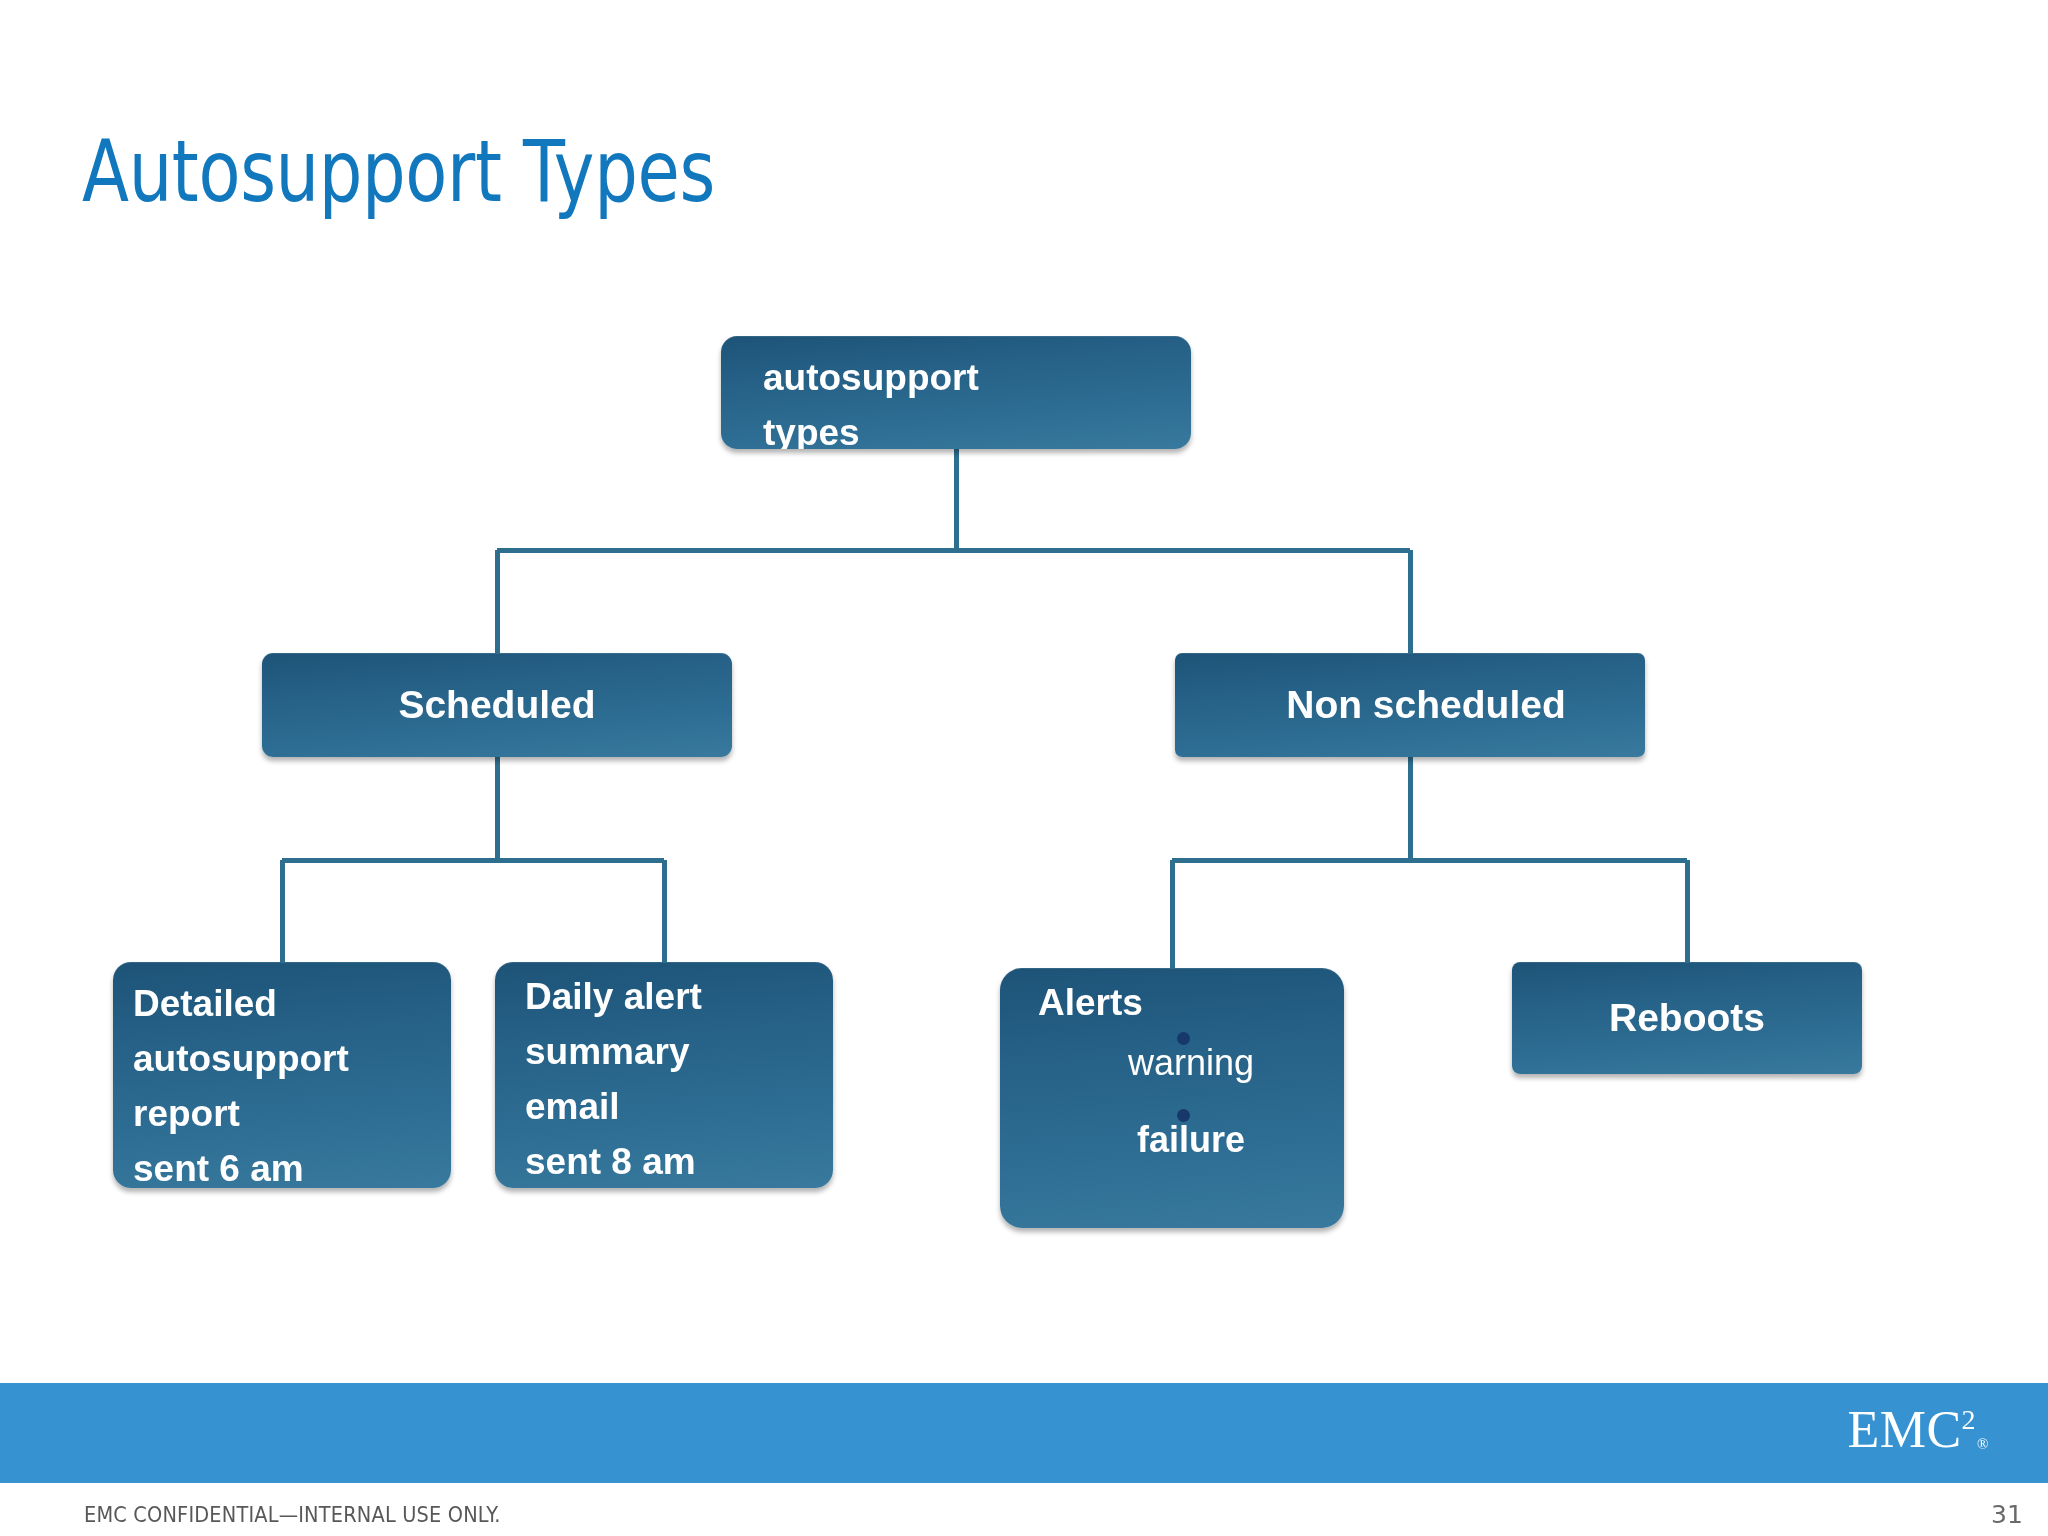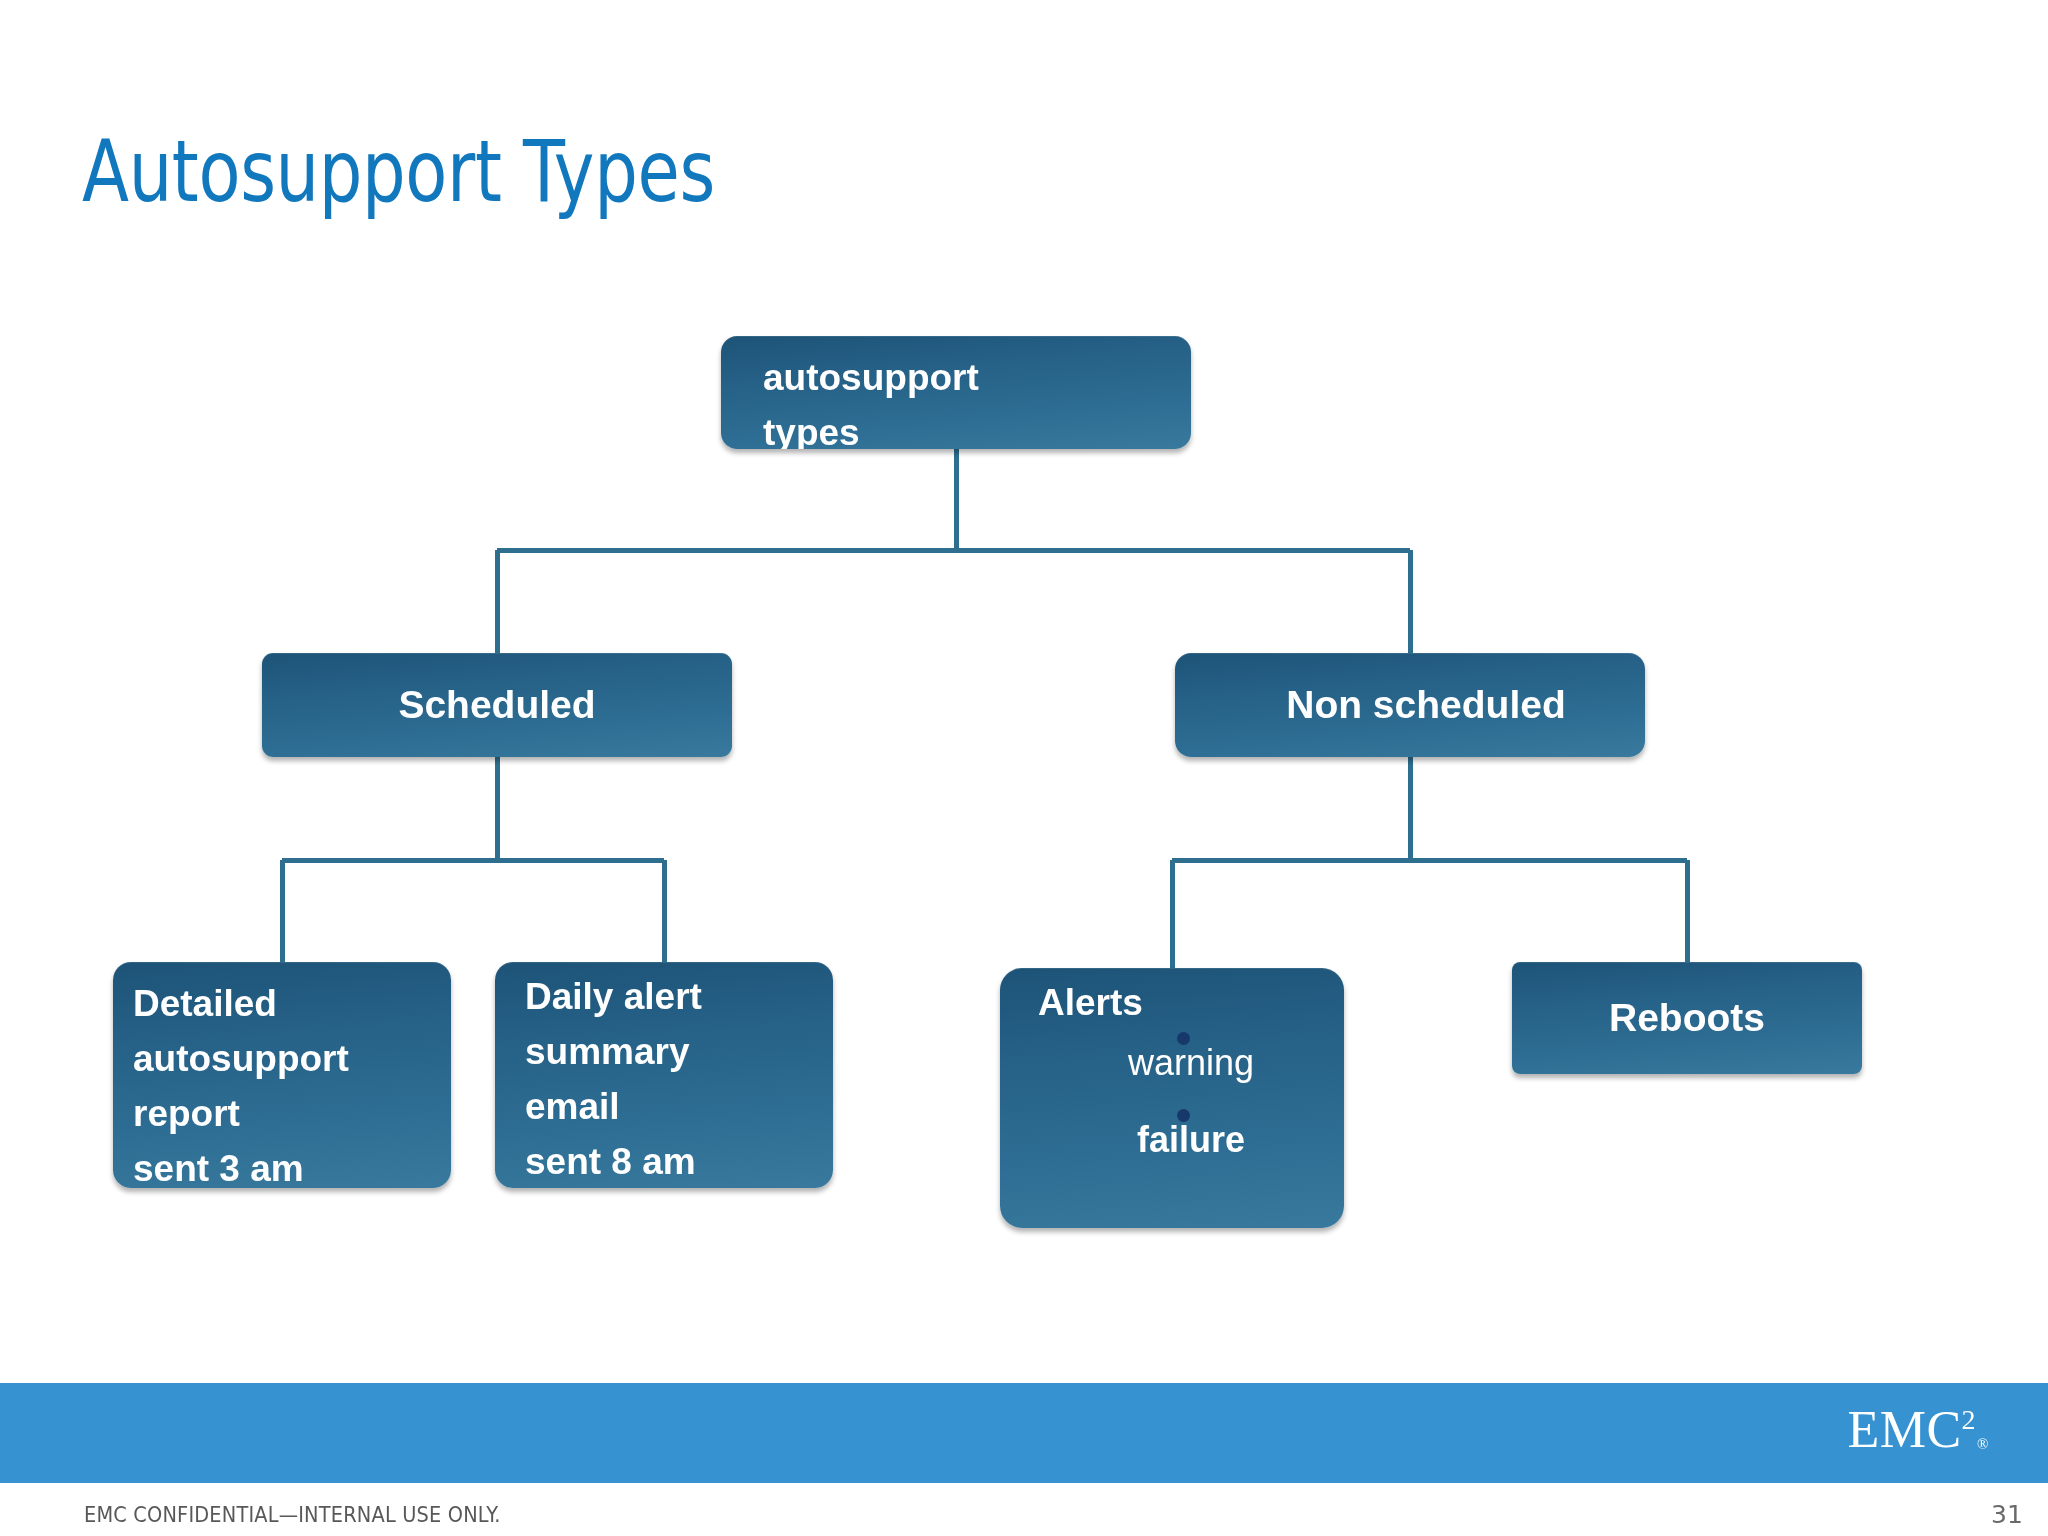--- a/index.html
+++ b/index.html
@@ -90,21 +90,21 @@
     display: flex;
     align-items: center;
     justify-content: center;
     font-size: 39px;
   }
   #node-nonscheduled {
     left: 1175px;
     top: 653px;
     width: 470px;
     height: 104px;
-    border-radius: 16px;
+    border-radius: 7px;
     display: flex;
     align-items: center;
     justify-content: center;
     font-size: 39px;
     padding-left: 32px;
   }
 
   
   #node-detailed {
     left: 113px;
@@ -261,21 +261,21 @@
   </div>
 
   <div class="node" id="node-nonscheduled">
     <span class="txt">Non scheduled</span>
   </div>
 
   <div class="node" id="node-detailed">
     <span class="txt">Detailed
 autosupport
 report
-sent 3 am</span>
+sent 6 am</span>
   </div>
 
   <div class="node" id="node-daily">
     <span class="txt">Daily alert
 summary
 email
 sent 8 am</span>
   </div>
 
   <div class="node" id="node-alerts">

